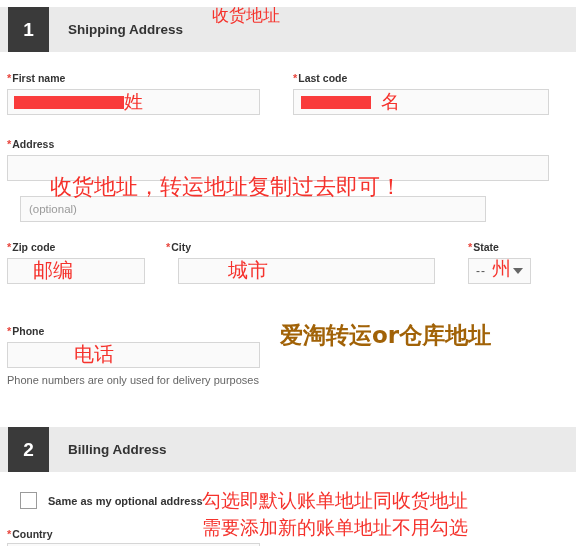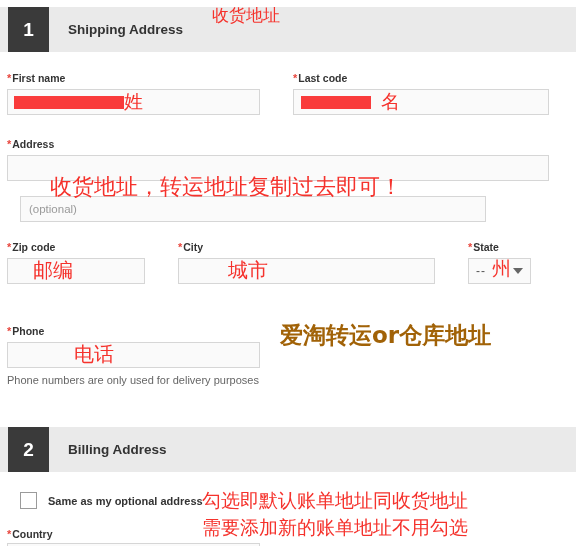--- a/index.html
+++ b/index.html
@@ -203,21 +203,21 @@
   </div>
 
   <div class="anno" style="left:50px; top:172px; font-size:22px;">收货地址，转运地址复制过去即可！</div>
 
   <div class="field-label" style="left:7px; top:241px;">
     <span class="req">*</span><span>Zip code</span>
   </div>
   <div class="inp" style="left:7px; top:258px; width:138px;"></div>
   <div class="anno" style="left:33px; top:257px; font-size:20px;">邮编</div>
 
-  <div class="field-label" style="left:178px; top:241px;">
+  <div class="field-label" style="left:166px; top:241px;">
     <span class="req">*</span><span>City</span>
   </div>
   <div class="inp" style="left:178px; top:258px; width:257px;"></div>
   <div class="anno" style="left:228px; top:257px; font-size:20px;">城市</div>
 
   <div class="field-label" style="left:468px; top:241px;">
     <span class="req">*</span><span>State</span>
   </div>
   <div class="sel" style="left:468px; top:258px; width:63px;">
     <div class="sel-val">--</div>

